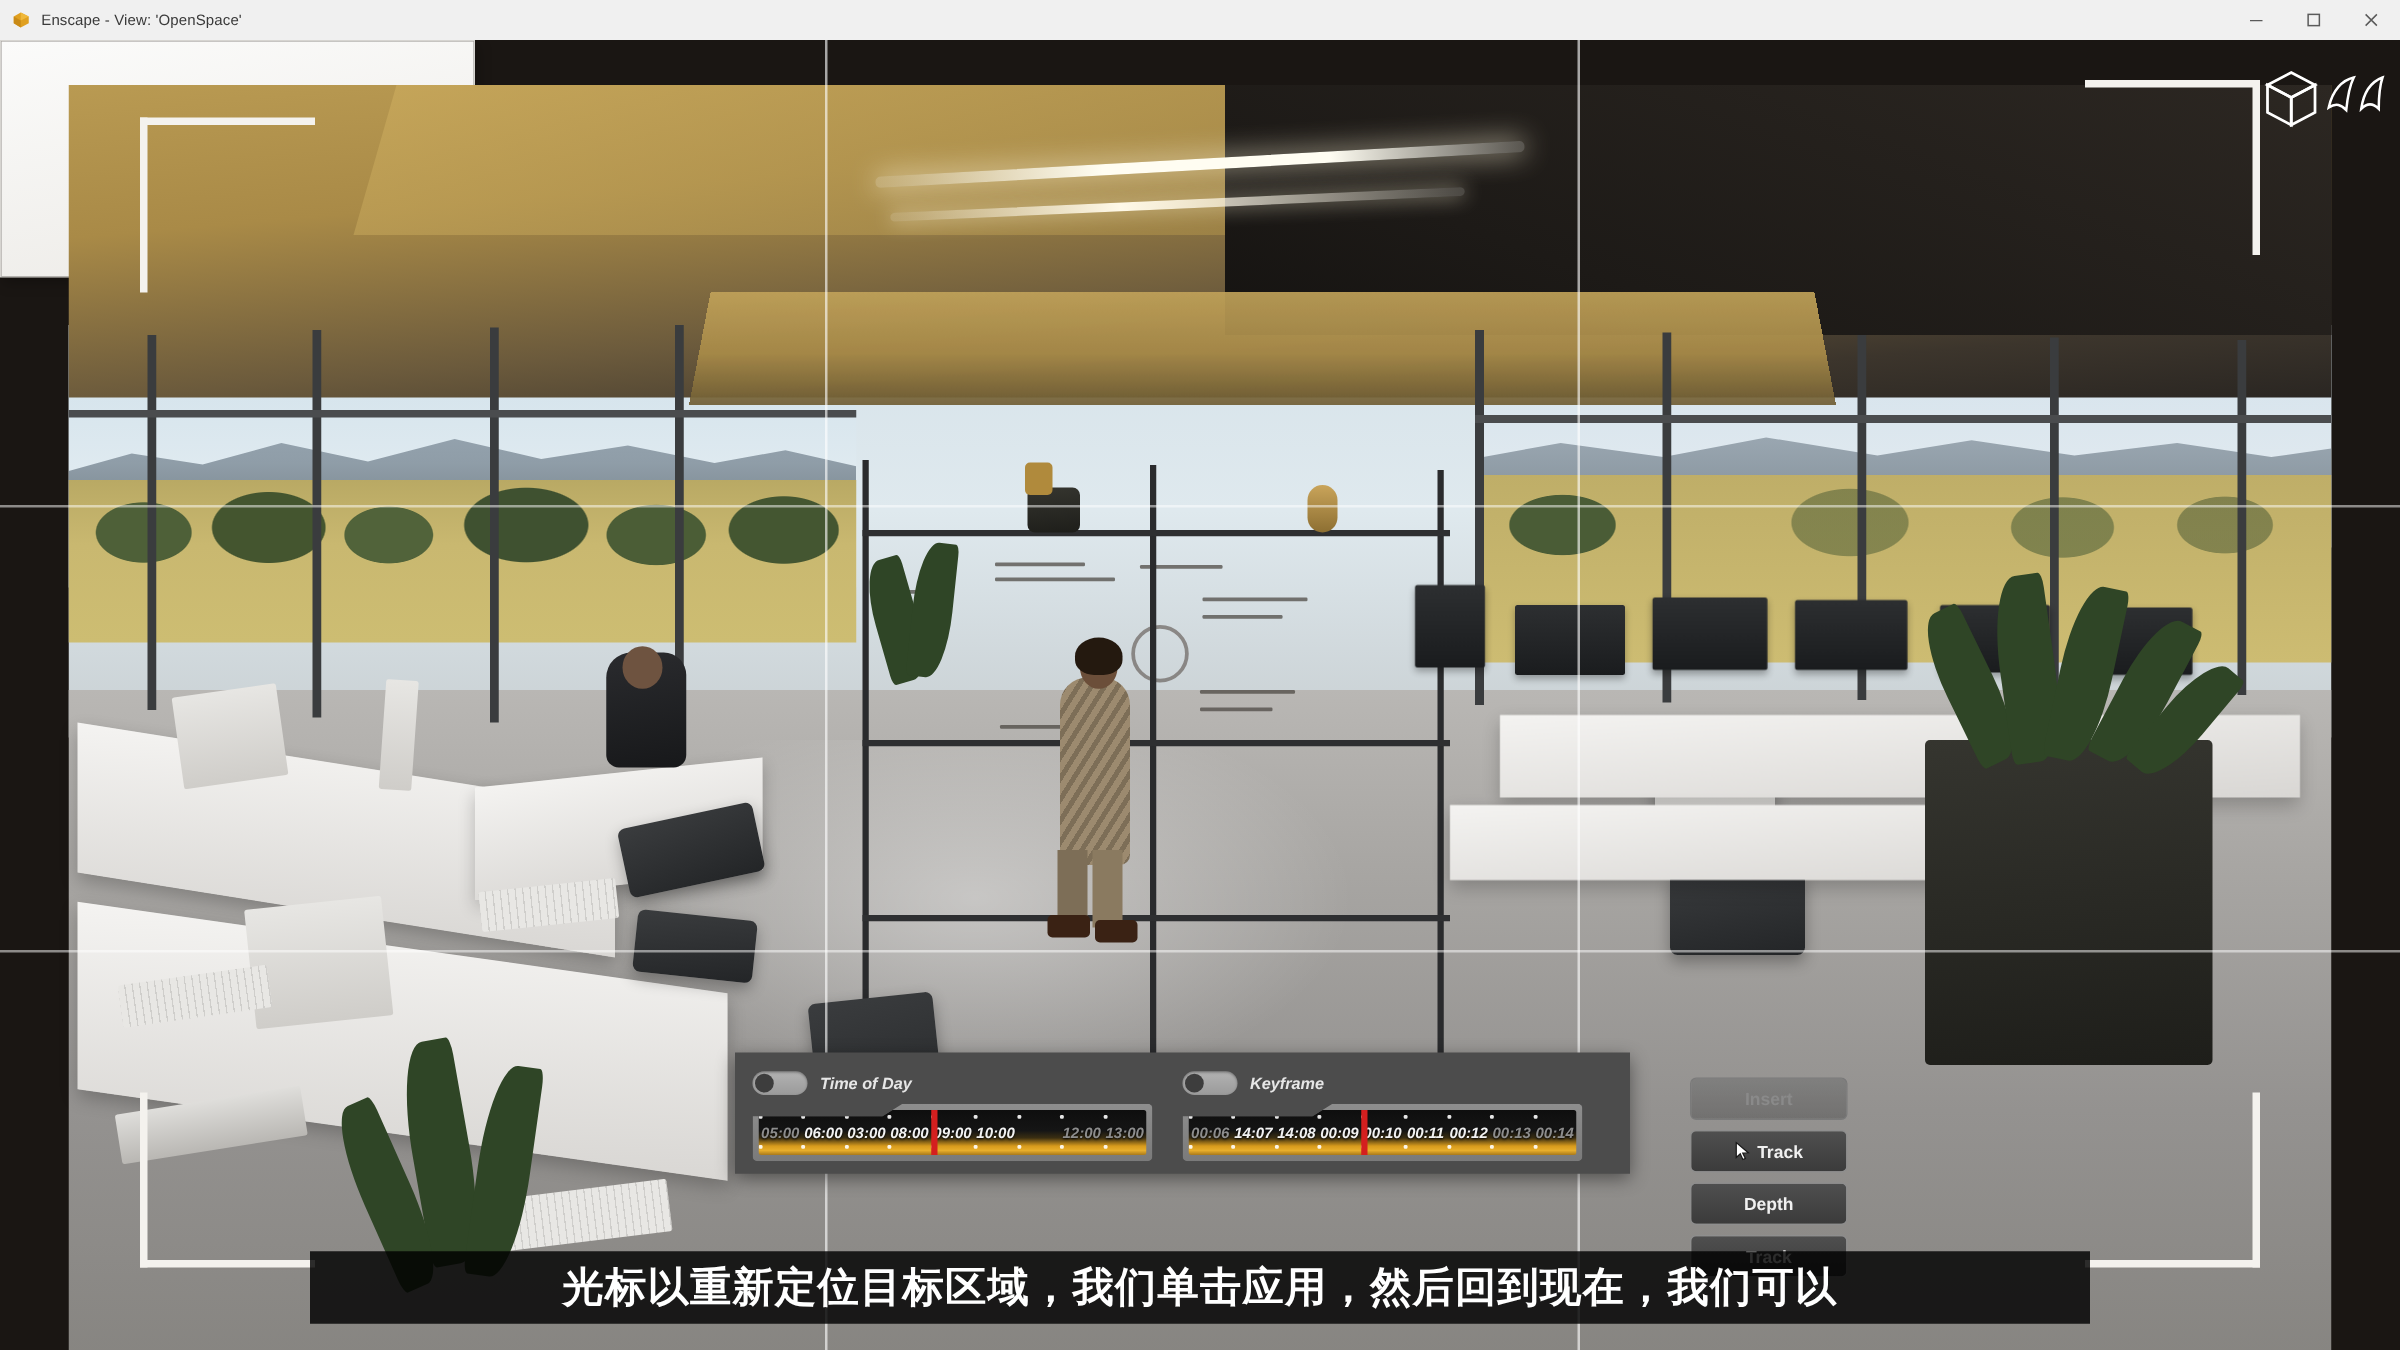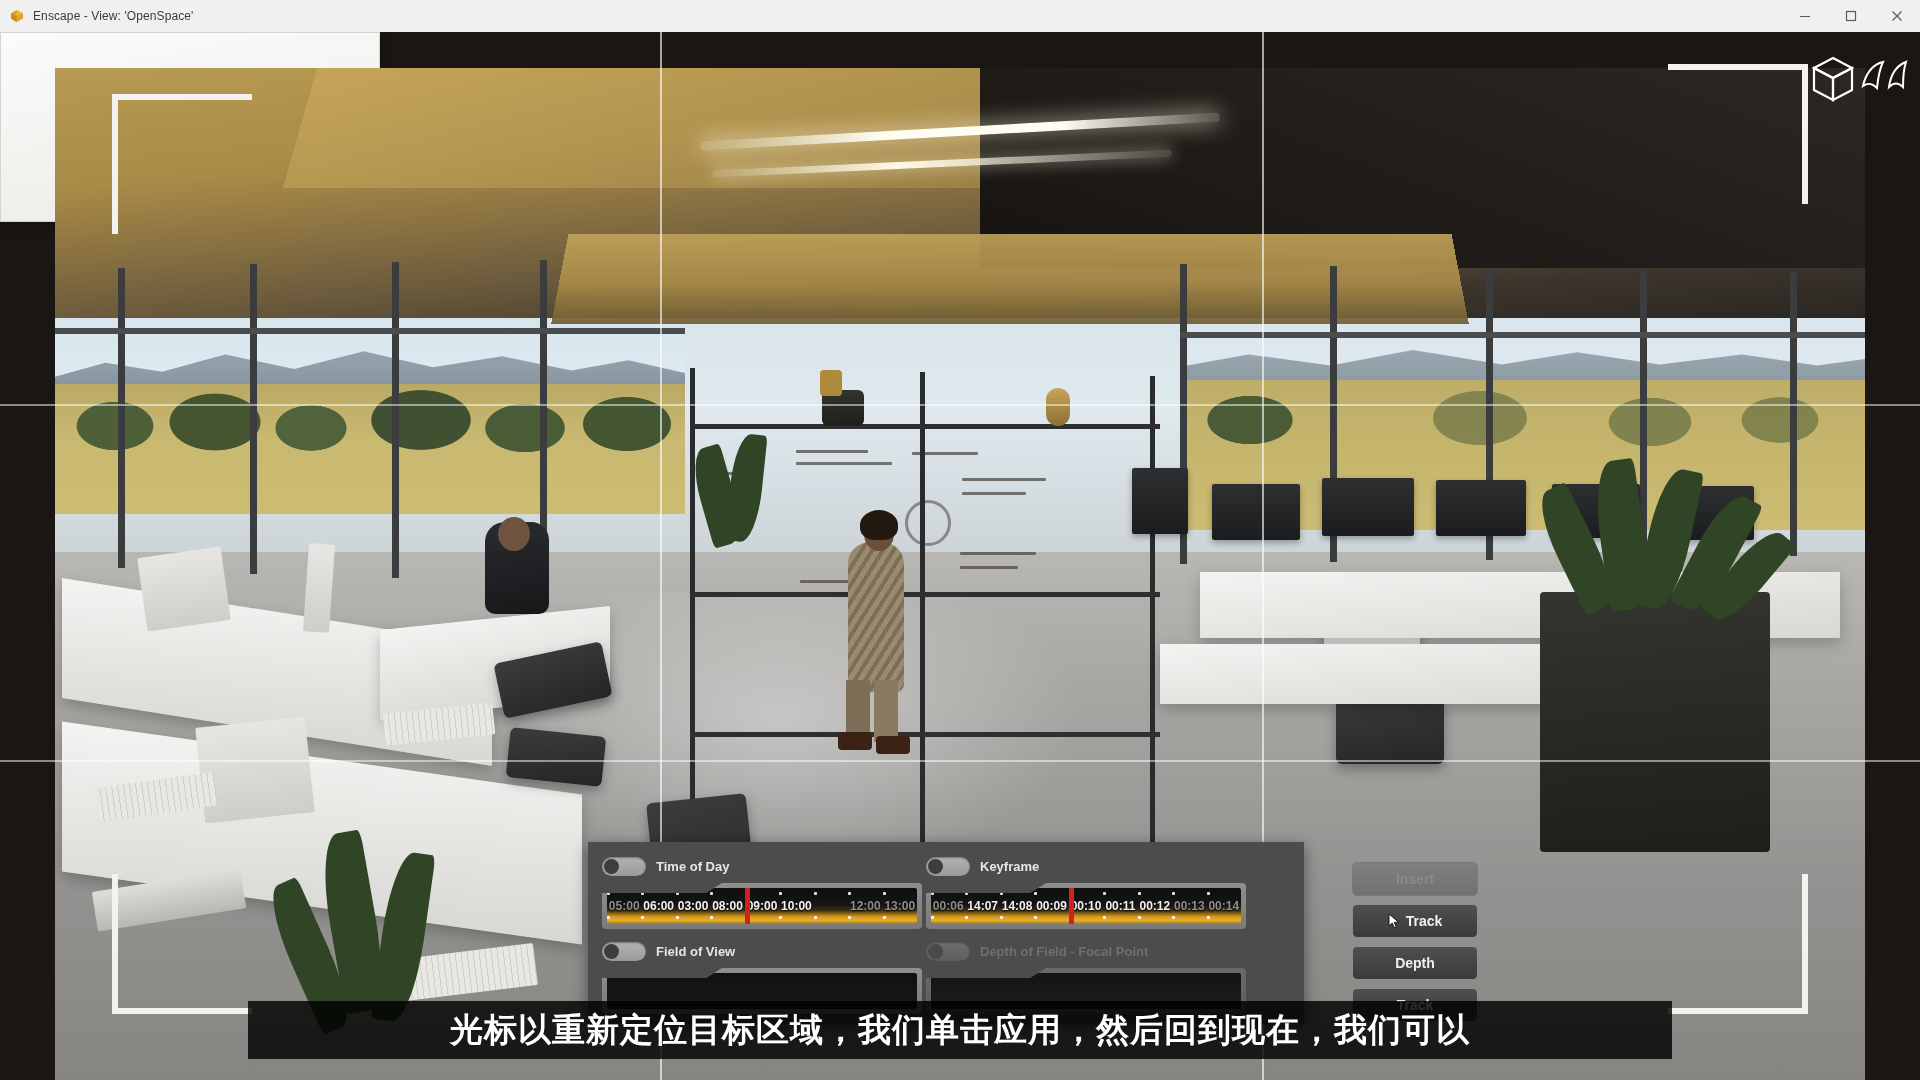--- a/index.html
+++ b/index.html
@@ -163,21 +163,21 @@
     letter-spacing:.2px; white-space:nowrap; }
   #kf-collapse { margin-left:auto; margin-right:10px; width:18px; height:18px;
     display:flex; align-items:center; justify-content:center; }
   #kf-hdr-icons { display:flex; gap:5px; margin-right:9px; }
   .hdr-ico { width:19px; height:19px; border:1px solid #3b3b3b; background:#c9c9c9;
     display:flex; align-items:center; justify-content:center;
     font-size:11px; font-weight:bold; color:#1d1d1d; }
 
   #kf-body { background:#4c4c4c; padding:12px 14px 10px 14px;
     box-shadow:0 4px 14px rgba(0,0,0,.45); }
-  .kf-grid { display:flex; gap:4px; }
+  .kf-grid { display:flex; gap:24px;font-style:italic; }
   .kf-col { width:320px; }
   .kf-row-label { display:flex; align-items:center; gap:10px; height:24px; }
   .toggle { width:44px; height:19px; border-radius:10px;
     background:linear-gradient(180deg,#b3b3b3,#9a9a9a); position:relative;
     flex:0 0 auto; box-shadow:inset 0 1px 2px rgba(0,0,0,.35); }
   .toggle .knob { position:absolute; left:2px; top:2px; width:15px; height:15px;
     border-radius:50%; background:#3d3d3d; }
   .toggle.off-dim { background:linear-gradient(180deg,#6e6e6e,#5e5e5e); }
   .toggle.off-dim .knob { background:#4a4a4a; }
   .kf-label { font-size:13px; font-weight:bold; color:#e6e6e6;
@@ -476,44 +476,20 @@
               <span class="tick top" style="left: 77.7778%;"></span>
               <span class="tick bot" style="left: 77.7778%;"></span>
               <span class="tl-label faded" style="left: 94.4444%;">00:14</span>
               <span class="tick top" style="left: 88.8889%;"></span>
               <span class="tick bot" style="left: 88.8889%;"></span>
             </div>
         </div>
       </div>
     </div>
 
-    <div class="kf-grid" style="margin-top:10px;">
-      <div class="kf-col">
-        <div class="kf-row-label">
-          <span class="toggle">
-            <span class="knob"></span>
-          </span>
-          <span class="kf-label">Field of View</span>
-        </div>
-        <div class="slider-shell">
-          <div class="slider-track" style="background:linear-gradient(180deg,#101010,#1a1a1a);"></div>
-        </div>
-      </div>
-      <div class="kf-col">
-        <div class="kf-row-label">
-          <span class="toggle off-dim">
-            <span class="knob"></span>
-          </span>
-          <span class="kf-label dim">Depth of Field - Focal Point</span>
-        </div>
-        <div class="slider-shell dim">
-          <div class="slider-track" style="background:linear-gradient(180deg,#141414,#1d1d1d);"></div>
-        </div>
-      </div>
-    </div>
   </div>
 </div>
 
 <div id="kf-buttons">
   <div class="kf-btn disabled">
     <span>Insert</span>
   </div>
   <div class="kf-btn">
     <span id="cursor-arrow">
       <svg width="13" height="16" viewBox="0 0 13 16">

